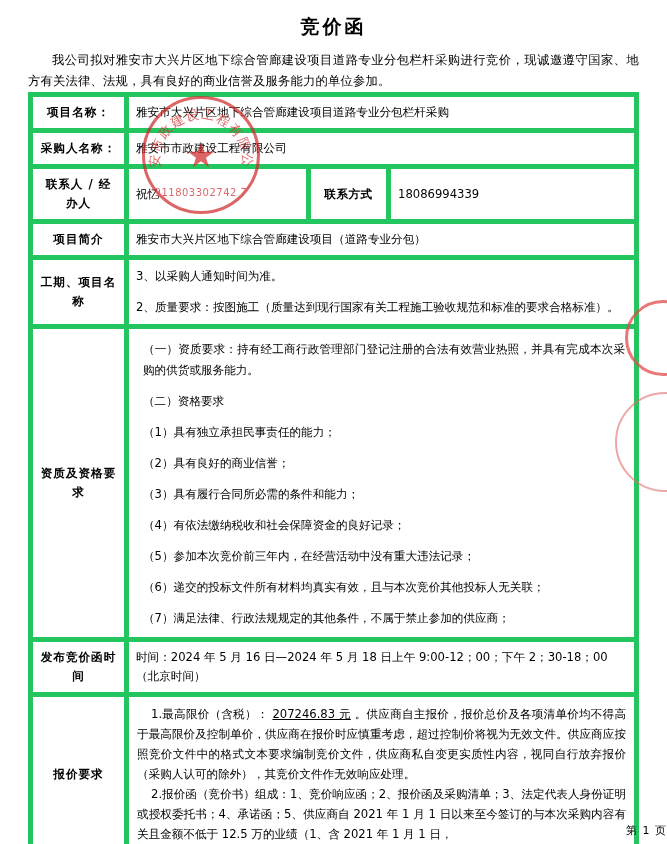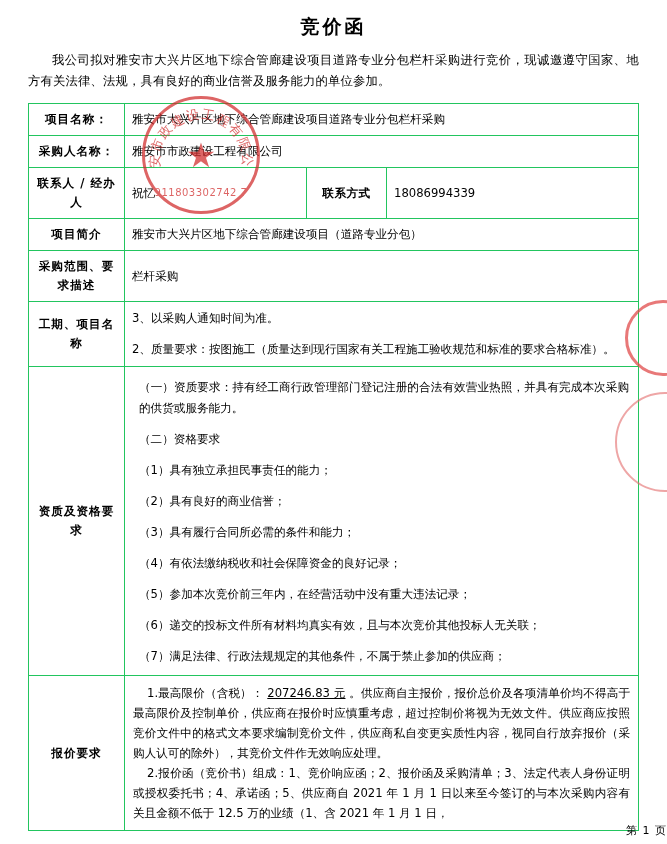--- a/index.html
+++ b/index.html
@@ -28,31 +28,31 @@
     font-weight: bold;
     letter-spacing: 3px;
     margin: 4px 0 10px 0;
     font-family: "DejaVu Serif", serif;
   }
   .intro {
     font-size: 12.3px;
     line-height: 21px;
     text-align: justify;
     text-indent: 24px;
-    margin-bottom: 11px;
+    margin-bottom: 0;
     letter-spacing: 0.2px;
   }
   table.main {
     width: 100%;
     border-collapse: collapse;
     table-layout: fixed;
     font-size: 11.6px;
   }
   table.main td {
-    border: 1px solid #22c55e;
+    border: 5px solid #22c55e;
     padding: 6px 7px;
     vertical-align: middle;
     line-height: 19px;
     word-break: break-all;
   }
   td.label {
     width: 94px;
     font-weight: bold;
     text-align: center;
     letter-spacing: 1px;
@@ -191,24 +191,20 @@
       <td class="val">祝忆</td>
       <td class="midlabel">联系方式</td>
       <td class="val">18086994339</td>
     </tr>
 
     <tr>
       <td class="label">项目简介</td>
       <td class="val" colspan="3">雅安市大兴片区地下综合管廊建设项目（道路专业分包）</td>
     </tr>
 
-    <tr>
-      <td class="label twoline">采购范围、要求描述</td>
-      <td class="val" colspan="3">栏杆采购</td>
-    </tr>
 
     <tr>
       <td class="label twoline">工期、项目名称</td>
       <td class="val" colspan="3">
         <div class="p">3、以采购人通知时间为准。</div>
         <div class="p">2、质量要求：按图施工（质量达到现行国家有关工程施工验收规范和标准的要求合格标准）。</div>
       </td>
     </tr>
 
     <tr>
@@ -219,20 +215,24 @@
         <div class="p">（1）具有独立承担民事责任的能力；</div>
         <div class="p">（2）具有良好的商业信誉；</div>
         <div class="p">（3）具有履行合同所必需的条件和能力；</div>
         <div class="p">（4）有依法缴纳税收和社会保障资金的良好记录；</div>
         <div class="p">（5）参加本次竞价前三年内，在经营活动中没有重大违法记录；</div>
         <div class="p">（6）递交的投标文件所有材料均真实有效，且与本次竞价其他投标人无关联；</div>
         <div class="p">（7）满足法律、行政法规规定的其他条件，不属于禁止参加的供应商；</div>
       </td>
     </tr>
 
+    <tr>
+      <td class="label twoline">发布竞价函时间</td>
+      <td class="val" colspan="3">时间：2024 年 5 月 16 日—2024 年 5 月 18 日上午 9:00-12；00；下午 2；30-18；00（北京时间）</td>
+    </tr>
 
     <tr>
       <td class="label twoline">报价要求</td>
       <td class="val quote-cell" colspan="3">
         <div class="num">
           <span>1.最高限价（含税）：</span>
           <span class="ul">207246.83 元</span>
           <span>。供应商自主报价，报价总价及各项清单价均不得高于最高限价及控制单价，供应商在报价时应慎重考虑，超过控制价将视为无效文件。供应商应按照竞价文件中的格式文本要求编制竞价文件，供应商私自变更实质性内容，视同自行放弃报价（采购人认可的除外），其竞价文件作无效响应处理。</span>
         </div>
         <div class="num">

